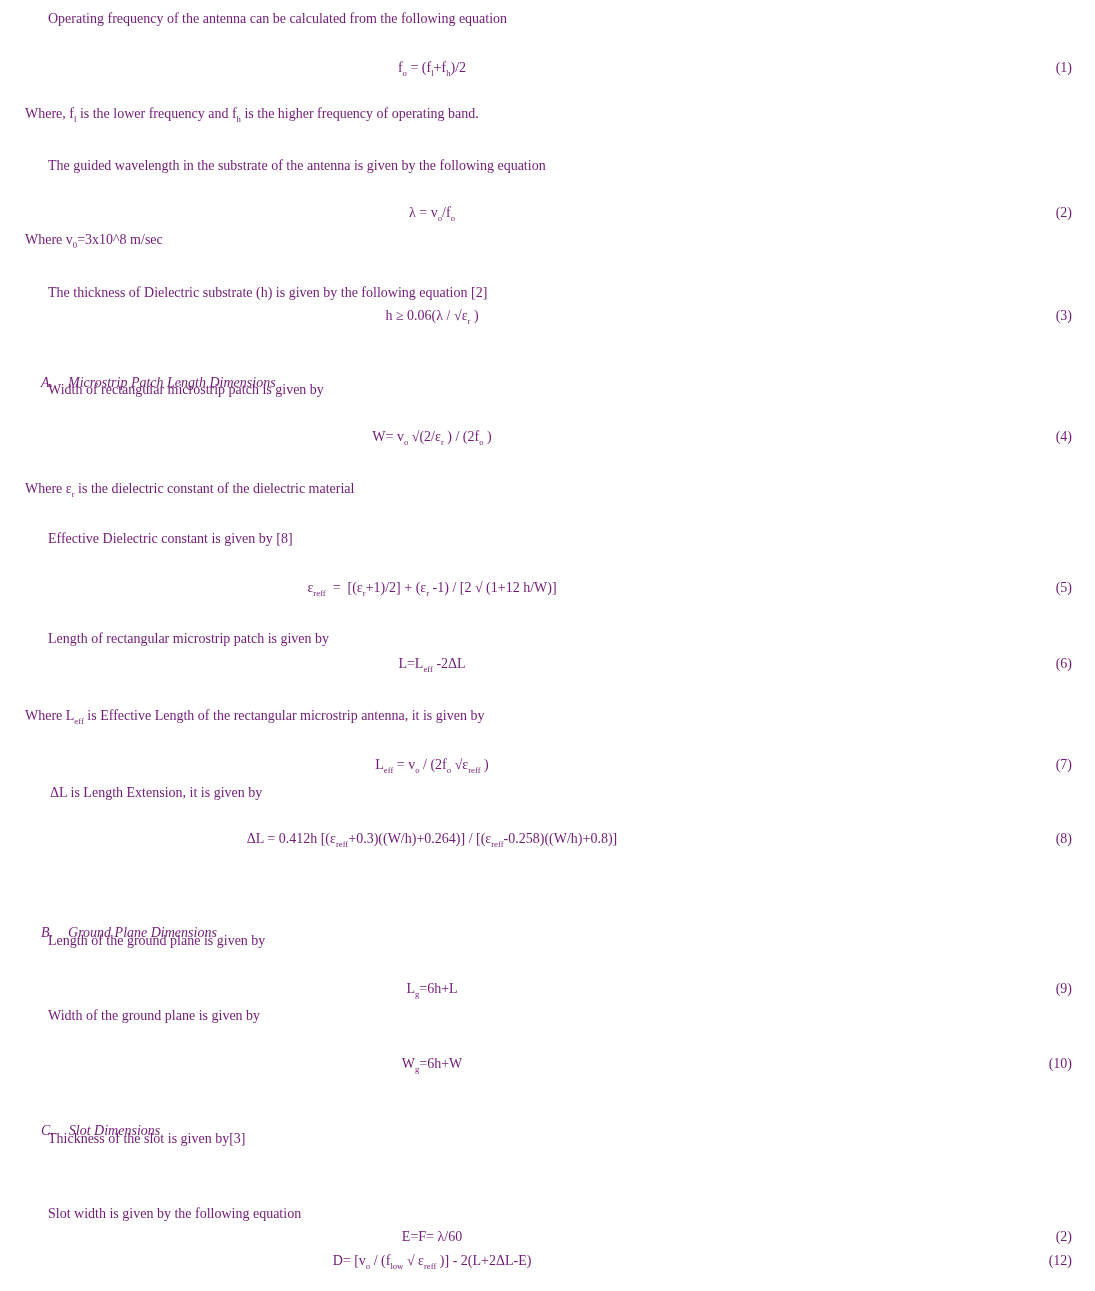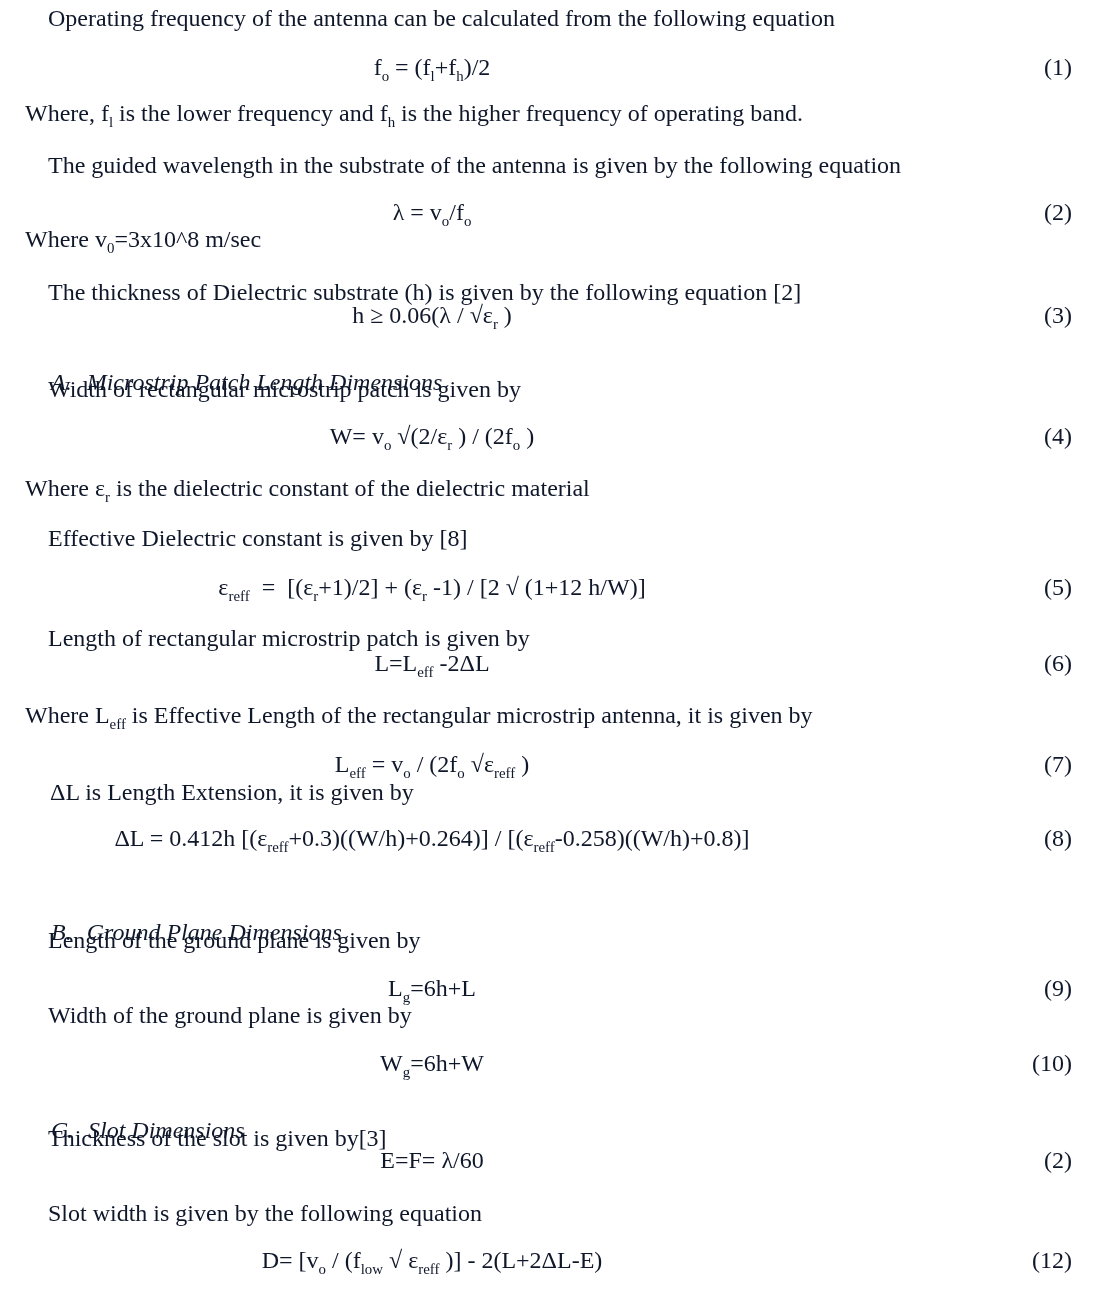--- a/index.html
+++ b/index.html
@@ -2,22 +2,22 @@
 <html><head>
 <meta charset="utf-8">
 <style>
   html, body { margin: 0; padding: 0; background: #ffffff; }
   .page {
     position: relative;
     width: 1095px;
     height: 1291px;
     background: #ffffff;
     font-family: "Liberation Serif", serif;
-    font-size: 24px;
-    color: #0f172a;
+    font-size: 14px;
+    color: #701a75;
     overflow: hidden;
   }
   .line {
     position: absolute;
     left: 25px;
     line-height: 25px;
     white-space: pre;
   }
   .line.indent { left: 48px; }
   .line.indent-sm { left: 50px; }
@@ -141,21 +141,21 @@
     <span class="eq-body">W<sub>g</sub>=6h+W</span>
     <span class="eq-num">(10)</span>
   </div>
 
   <div class="heading" style="top:1093px">
     <span class="h-label">C.</span><span class="h-title">Slot Dimensions</span>
   </div>
 
   <div class="line indent" style="top:1126px">Thickness of the slot is given by[3]</div>
 
-  <div class="eq" style="top:1148px">
+  <div class="eq" style="top:1224px">
     <span class="eq-body">E=F= λ/60</span>
     <span class="eq-num">(2)</span>
   </div>
 
   <div class="line indent" style="top:1201px">Slot width is given by the following equation</div>
 
   <div class="eq" style="top:1248px">
     <span class="eq-body">D= [v<sub>o</sub> / (f<sub>low</sub> √ ε<sub>reff</sub> )] - 2(L+2ΔL-E)</span>
     <span class="eq-num">(12)</span>
   </div>

